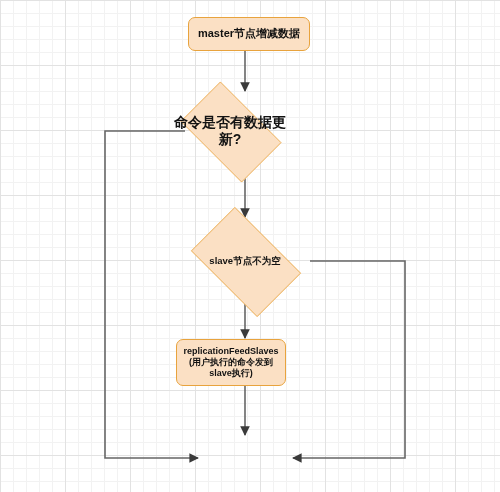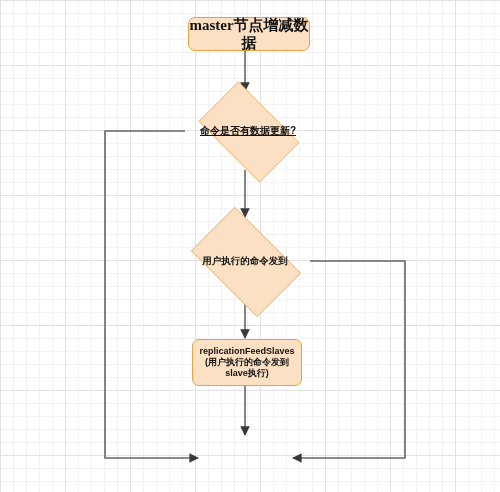--- a/index.html
+++ b/index.html
@@ -79,24 +79,24 @@
     z-index: 1;
   }
 
   
   .ellipse {
     background: #fbe0c4;
     border: 1.3px solid #e8a33d;
     border-radius: 50%;
   }
 
-  #start-node      { left: 188px; top: 17px;  width: 122px; height: 34px;  font-size: 15px; font-family: Liberation Serif, serif; }
-  #decision-update { left: 188px; top: 92px;  width: 120px; height: 78px;  font-size: 10px; text-decoration: underline; }
+  #start-node      { left: 188px; top: 17px;  width: 122px; height: 34px;  font-size: 11px; }
+  #decision-update { left: 170px; top: 92px;  width: 120px; height: 78px;  font-size: 14px; }
   #decision-slave  { left: 180px; top: 218px; width: 130px; height: 86px;  font-size: 9.5px; }
-  #process-node    { left: 192px; top: 339px; width: 110px; height: 47px;  font-size: 9px; }
+  #process-node    { left: 176px; top: 339px; width: 110px; height: 47px;  font-size: 9px; }
   #end-node        { left: 200px; top: 436px; width: 91px;  height: 45px;  font-size: 9.5px; }
 </style>
 </head>
 <body>
 
 <div id="canvas">
 
   <svg id="edges" viewBox="0 0 500 492" width="500" height="492" xmlns="http://www.w3.org/2000/svg">
     <defs>
       <marker id="arrow" viewBox="0 0 10 10" refX="9" refY="5" markerWidth="6" markerHeight="6" orient="auto-start-reverse">
@@ -121,21 +121,21 @@
     <span class="node-label">master节点增减数据</span>
   </div>
 
   <div class="node diamond" id="decision-update">
     <span class="shape" style="width: 100px; height: 100px; margin-left: -50px; margin-top: -50px; transform: rotate(45deg) scale(0.848528, 0.551543);"></span>
     <span class="node-label">命令是否有数据更新?</span>
   </div>
 
   <div class="node diamond" id="decision-slave">
     <span class="shape" style="width: 100px; height: 100px; margin-left: -50px; margin-top: -50px; transform: rotate(45deg) scale(0.919239, 0.608112);"></span>
-    <span class="node-label">用户执行的命令发到</span>
+    <span class="node-label">slave节点不为空</span>
   </div>
 
   <div class="node box" id="process-node">
     <span class="node-label">replicationFeedSlaves
 (用户执行的命令发到
 slave执行)</span>
   </div>
 
 
 </div>

